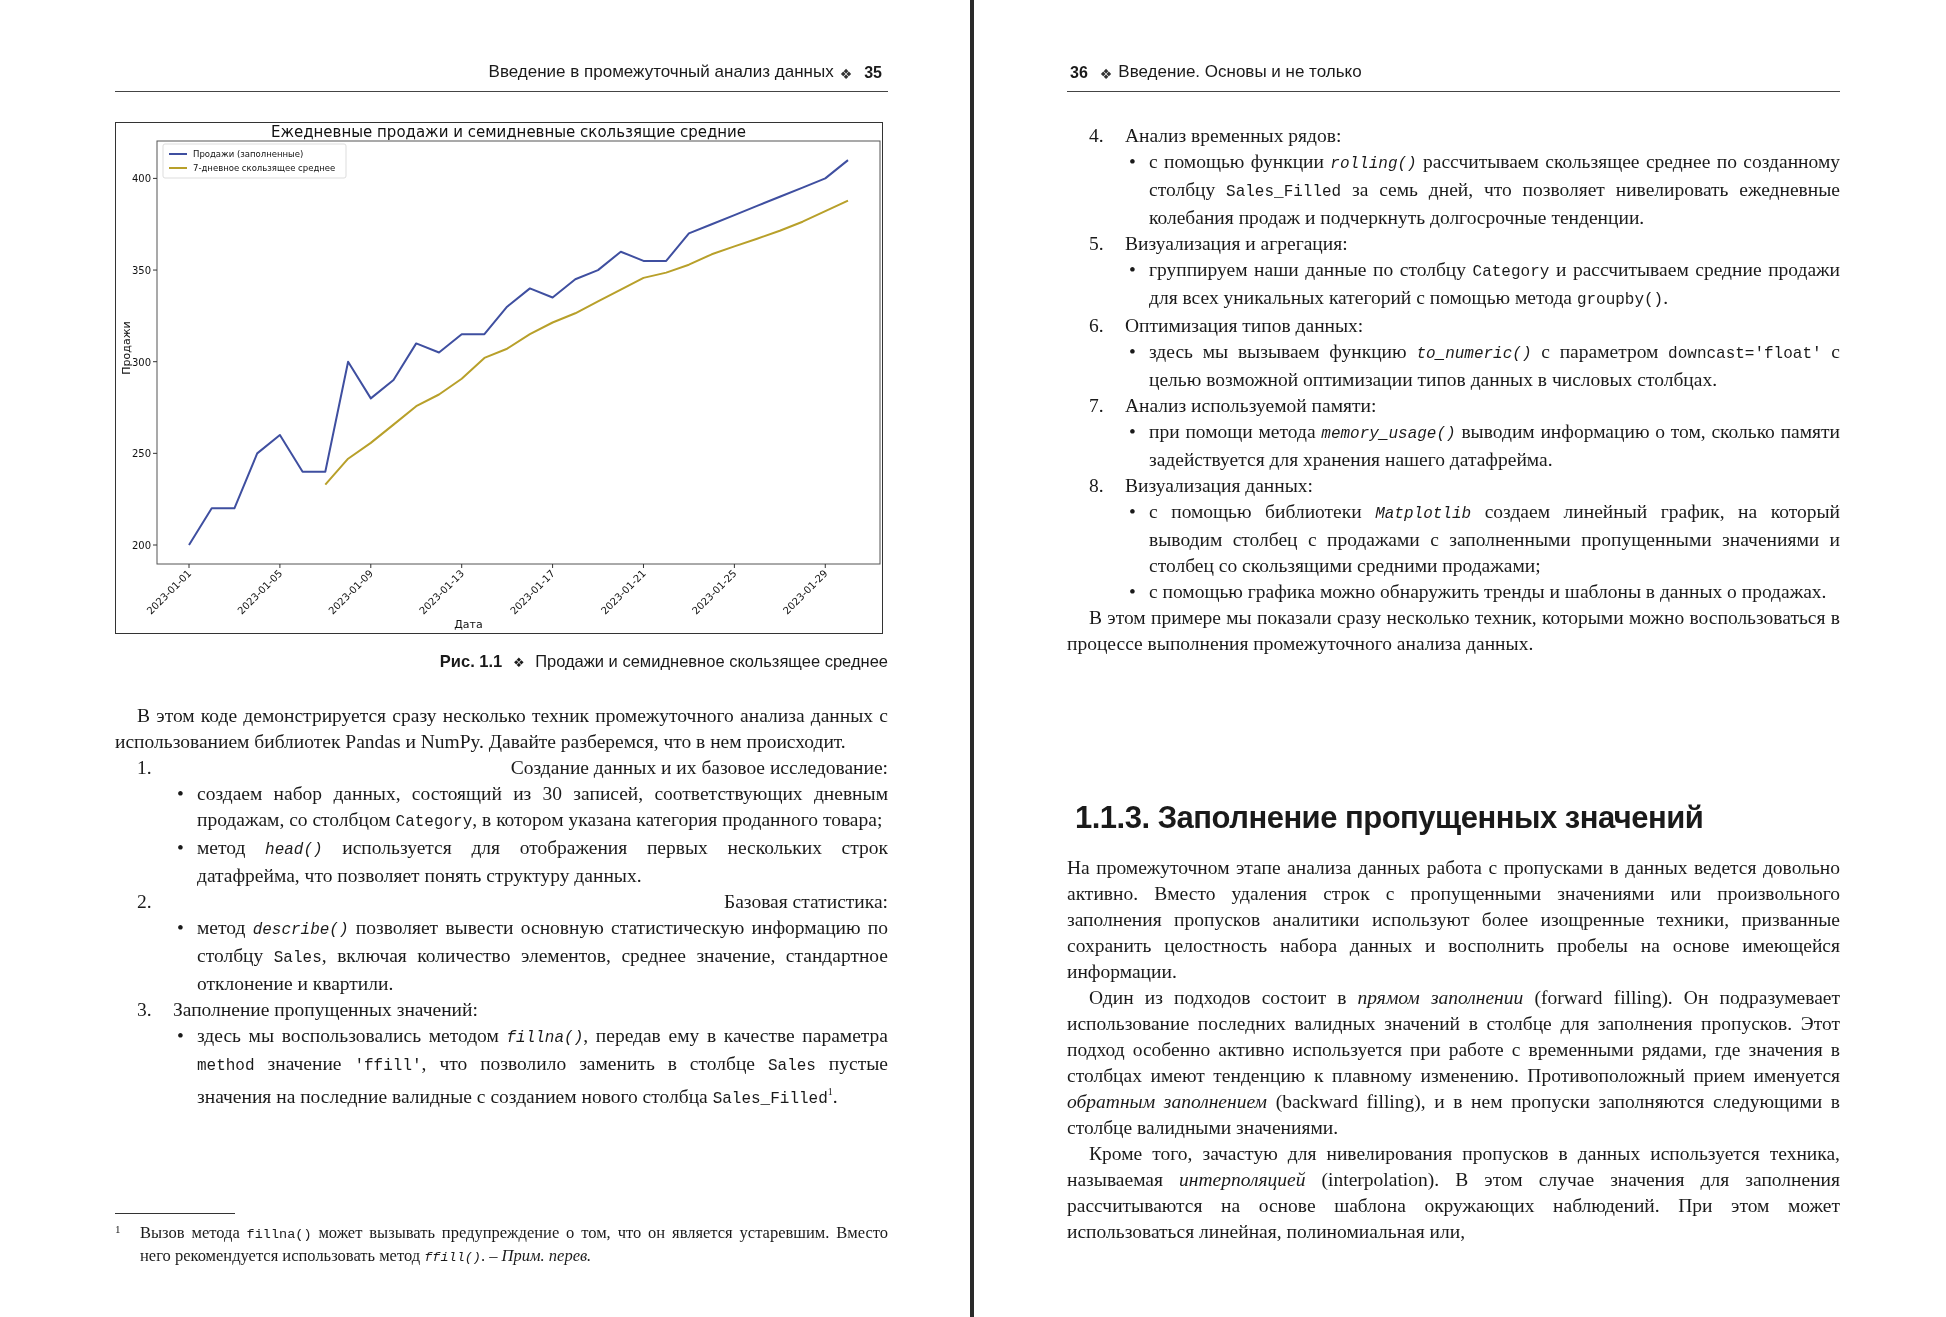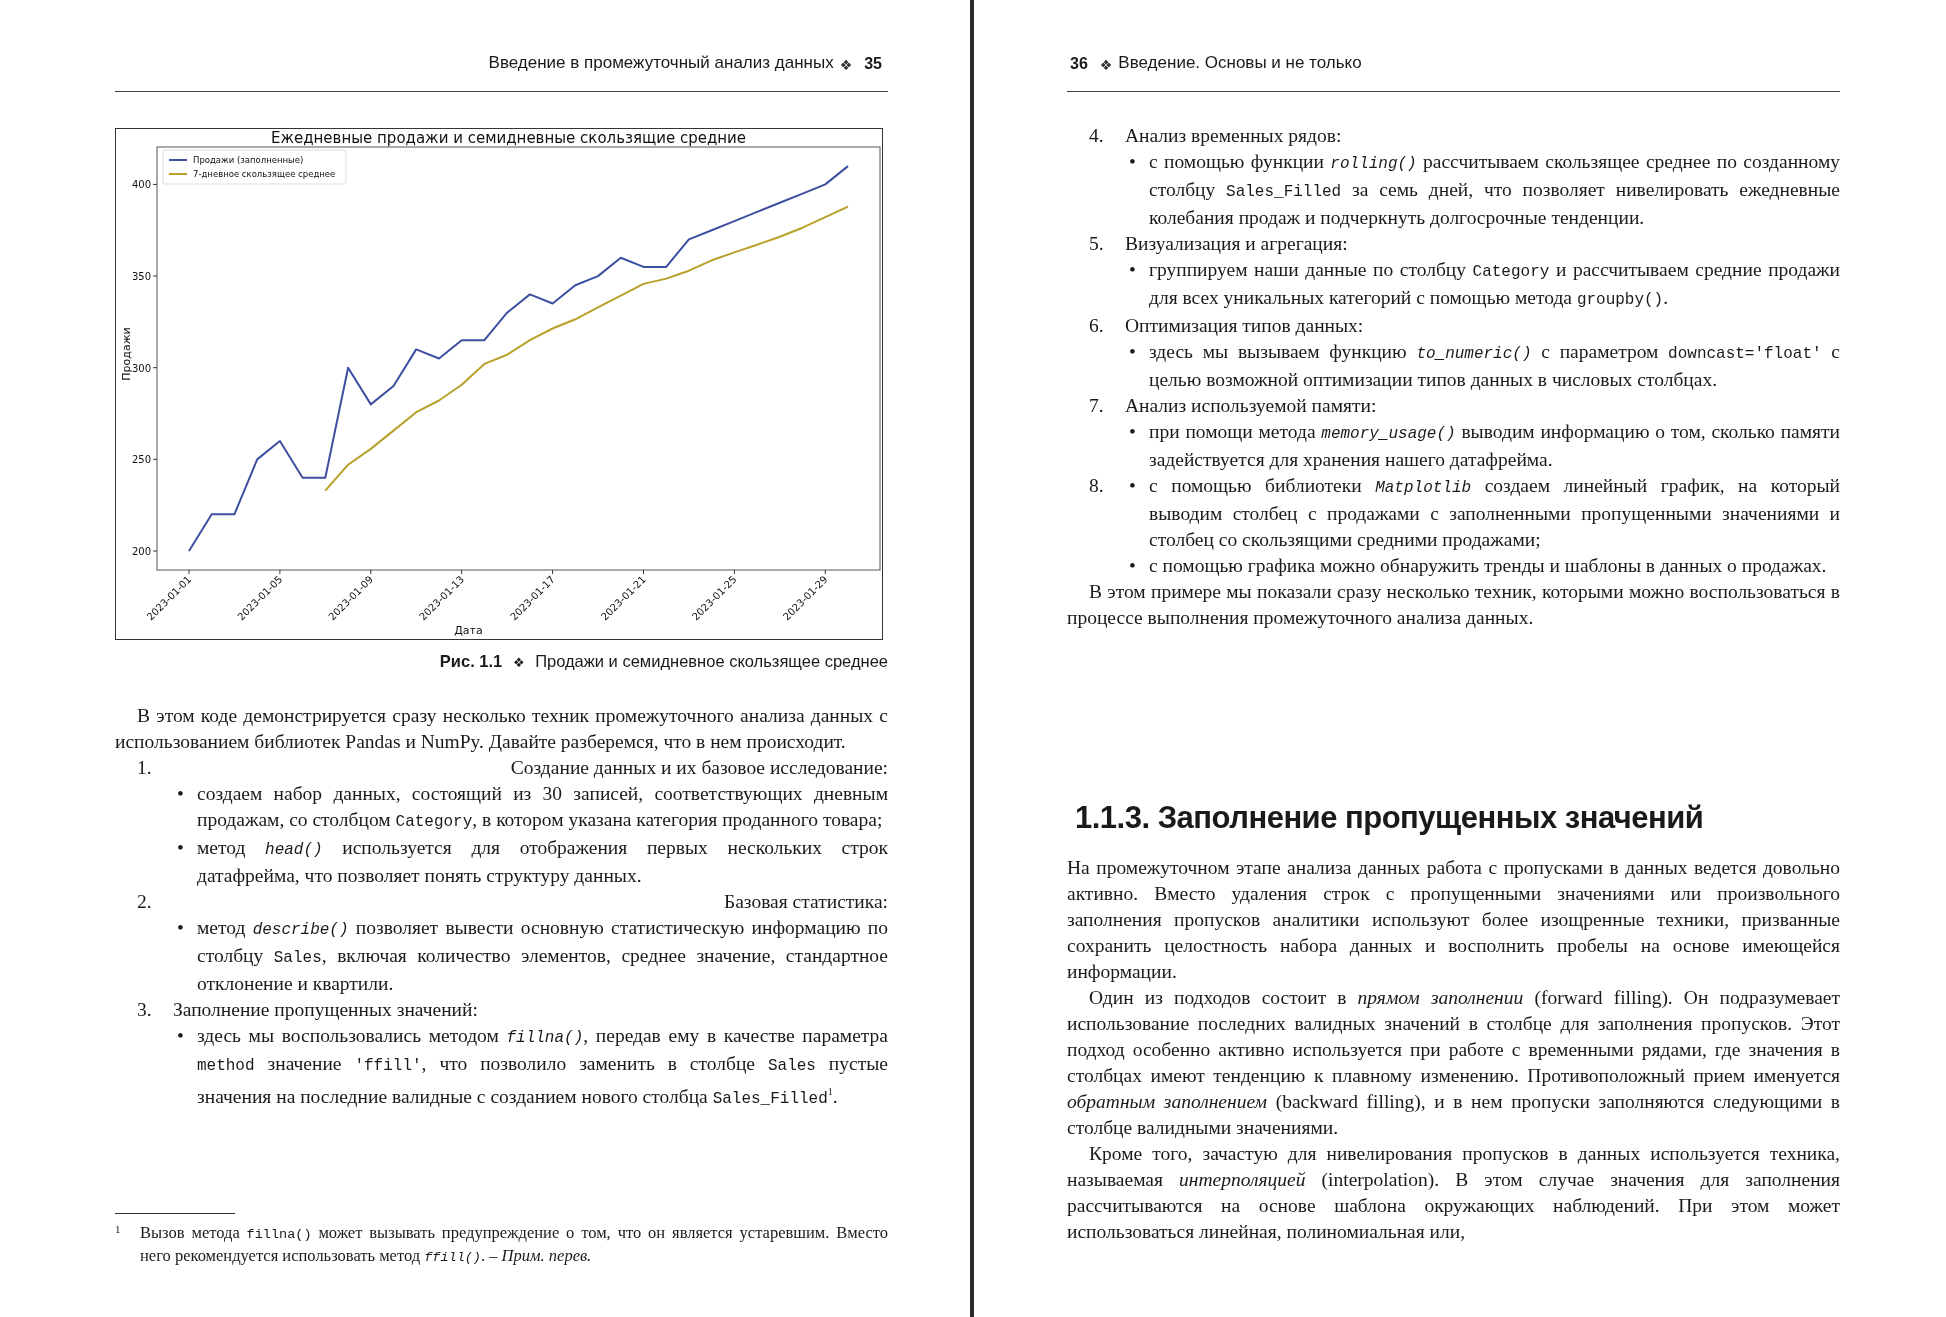--- a/index.html
+++ b/index.html
@@ -4,28 +4,28 @@
 <style>
   html, body { margin: 0; padding: 0; background: #fff; }
   body { width: 1946px; height: 1317px; position: relative; overflow: hidden;
          font-family: "Liberation Serif", serif; color: #1a1a1a; }
   .spine { position: absolute; left: 970px; top: 0; width: 4px; height: 1317px; background: #2a2a2a; }
   .page { position: absolute; top: 0; }
   .page-left { left: 115px; width: 773px; }
   .page-right { left: 1067px; width: 773px; }
   .header { position: absolute; top: 66px; left: 0; width: 773px; height: 26px;
             border-bottom: 1.5px solid #444; font-family: "Liberation Sans", sans-serif;
-            font-size: 17px; display: flex; align-items: flex-end; padding-bottom: 18px; box-sizing: border-box; }
+            font-size: 17px; display: flex; align-items: flex-end; padding-bottom: 9px; box-sizing: border-box; }
   .header.right-align { justify-content: flex-end; }
   .header .num { font-weight: bold; font-size: 16px; margin: 0 6px; }
   .header .orn { font-size: 14px; margin: 0 6px; color: #333; }
   .mono { font-family: "Liberation Mono", monospace; font-size: 0.82em; }
   .it { font-style: italic; }
   .monoit { font-family: "Liberation Mono", monospace; font-size: 0.82em; font-style: italic; }
-  .chart-frame { position: absolute; left: 0; top: 128px; width: 768px; height: 512px;
+  .chart-frame { position: absolute; left: 0; top: 122px; width: 768px; height: 512px;
                  border: 1.5px solid #333; box-sizing: border-box; }
   .chart-frame svg { position: absolute; left: 0; top: 0; }
   .caption { position: absolute; top: 652px; left: 0; width: 773px; text-align: right;
              font-family: "Liberation Sans", sans-serif; font-size: 16.5px; }
   .caption b { font-weight: bold; }
   .text-block { position: absolute; left: 0; width: 773px; font-size: 19.5px; line-height: 26px; text-align: justify; }
   .text-block p { margin: 0; text-indent: 22px; }
   .text-block ol { margin: 0; padding-left: 0; list-style: none; }
   .text-block ol > li { position: relative; padding-left: 58px; }
   .text-block ol > li > .n { position: absolute; left: 22px; top: 0; }
@@ -222,20 +222,21 @@
         </li>
         <li>
           <span class="n">7.</span>
           <div style="text-align: left;">Анализ используемой памяти:</div>
           <ul>
             <li><span>при помощи метода </span><span class="monoit">memory_usage()</span><span> выводим информацию о том, сколько памяти задействуется для хранения нашего датафрейма.</span></li>
           </ul>
         </li>
         <li>
           <span class="n">8.</span>
+          <div style="text-align: left;">Визуализация данных:</div>
           <ul>
             <li><span>с помощью библиотеки </span><span class="monoit">Matplotlib</span><span> создаем линейный график, на который выводим столбец с продажами с заполненными пропущенными значениями и столбец со скользящими средними продажами;</span></li>
             <li><span>с помощью графика можно обнаружить тренды и шаблоны в данных о продажах.</span></li>
           </ul>
         </li>
       </ol>
     <p style="">В этом примере мы показали сразу несколько техник, которыми можно воспользоваться в процессе выполнения промежуточного анализа данных.</p>
   </div>
 
   <div class="section-title">1.1.3. Заполнение пропущенных значений</div>

